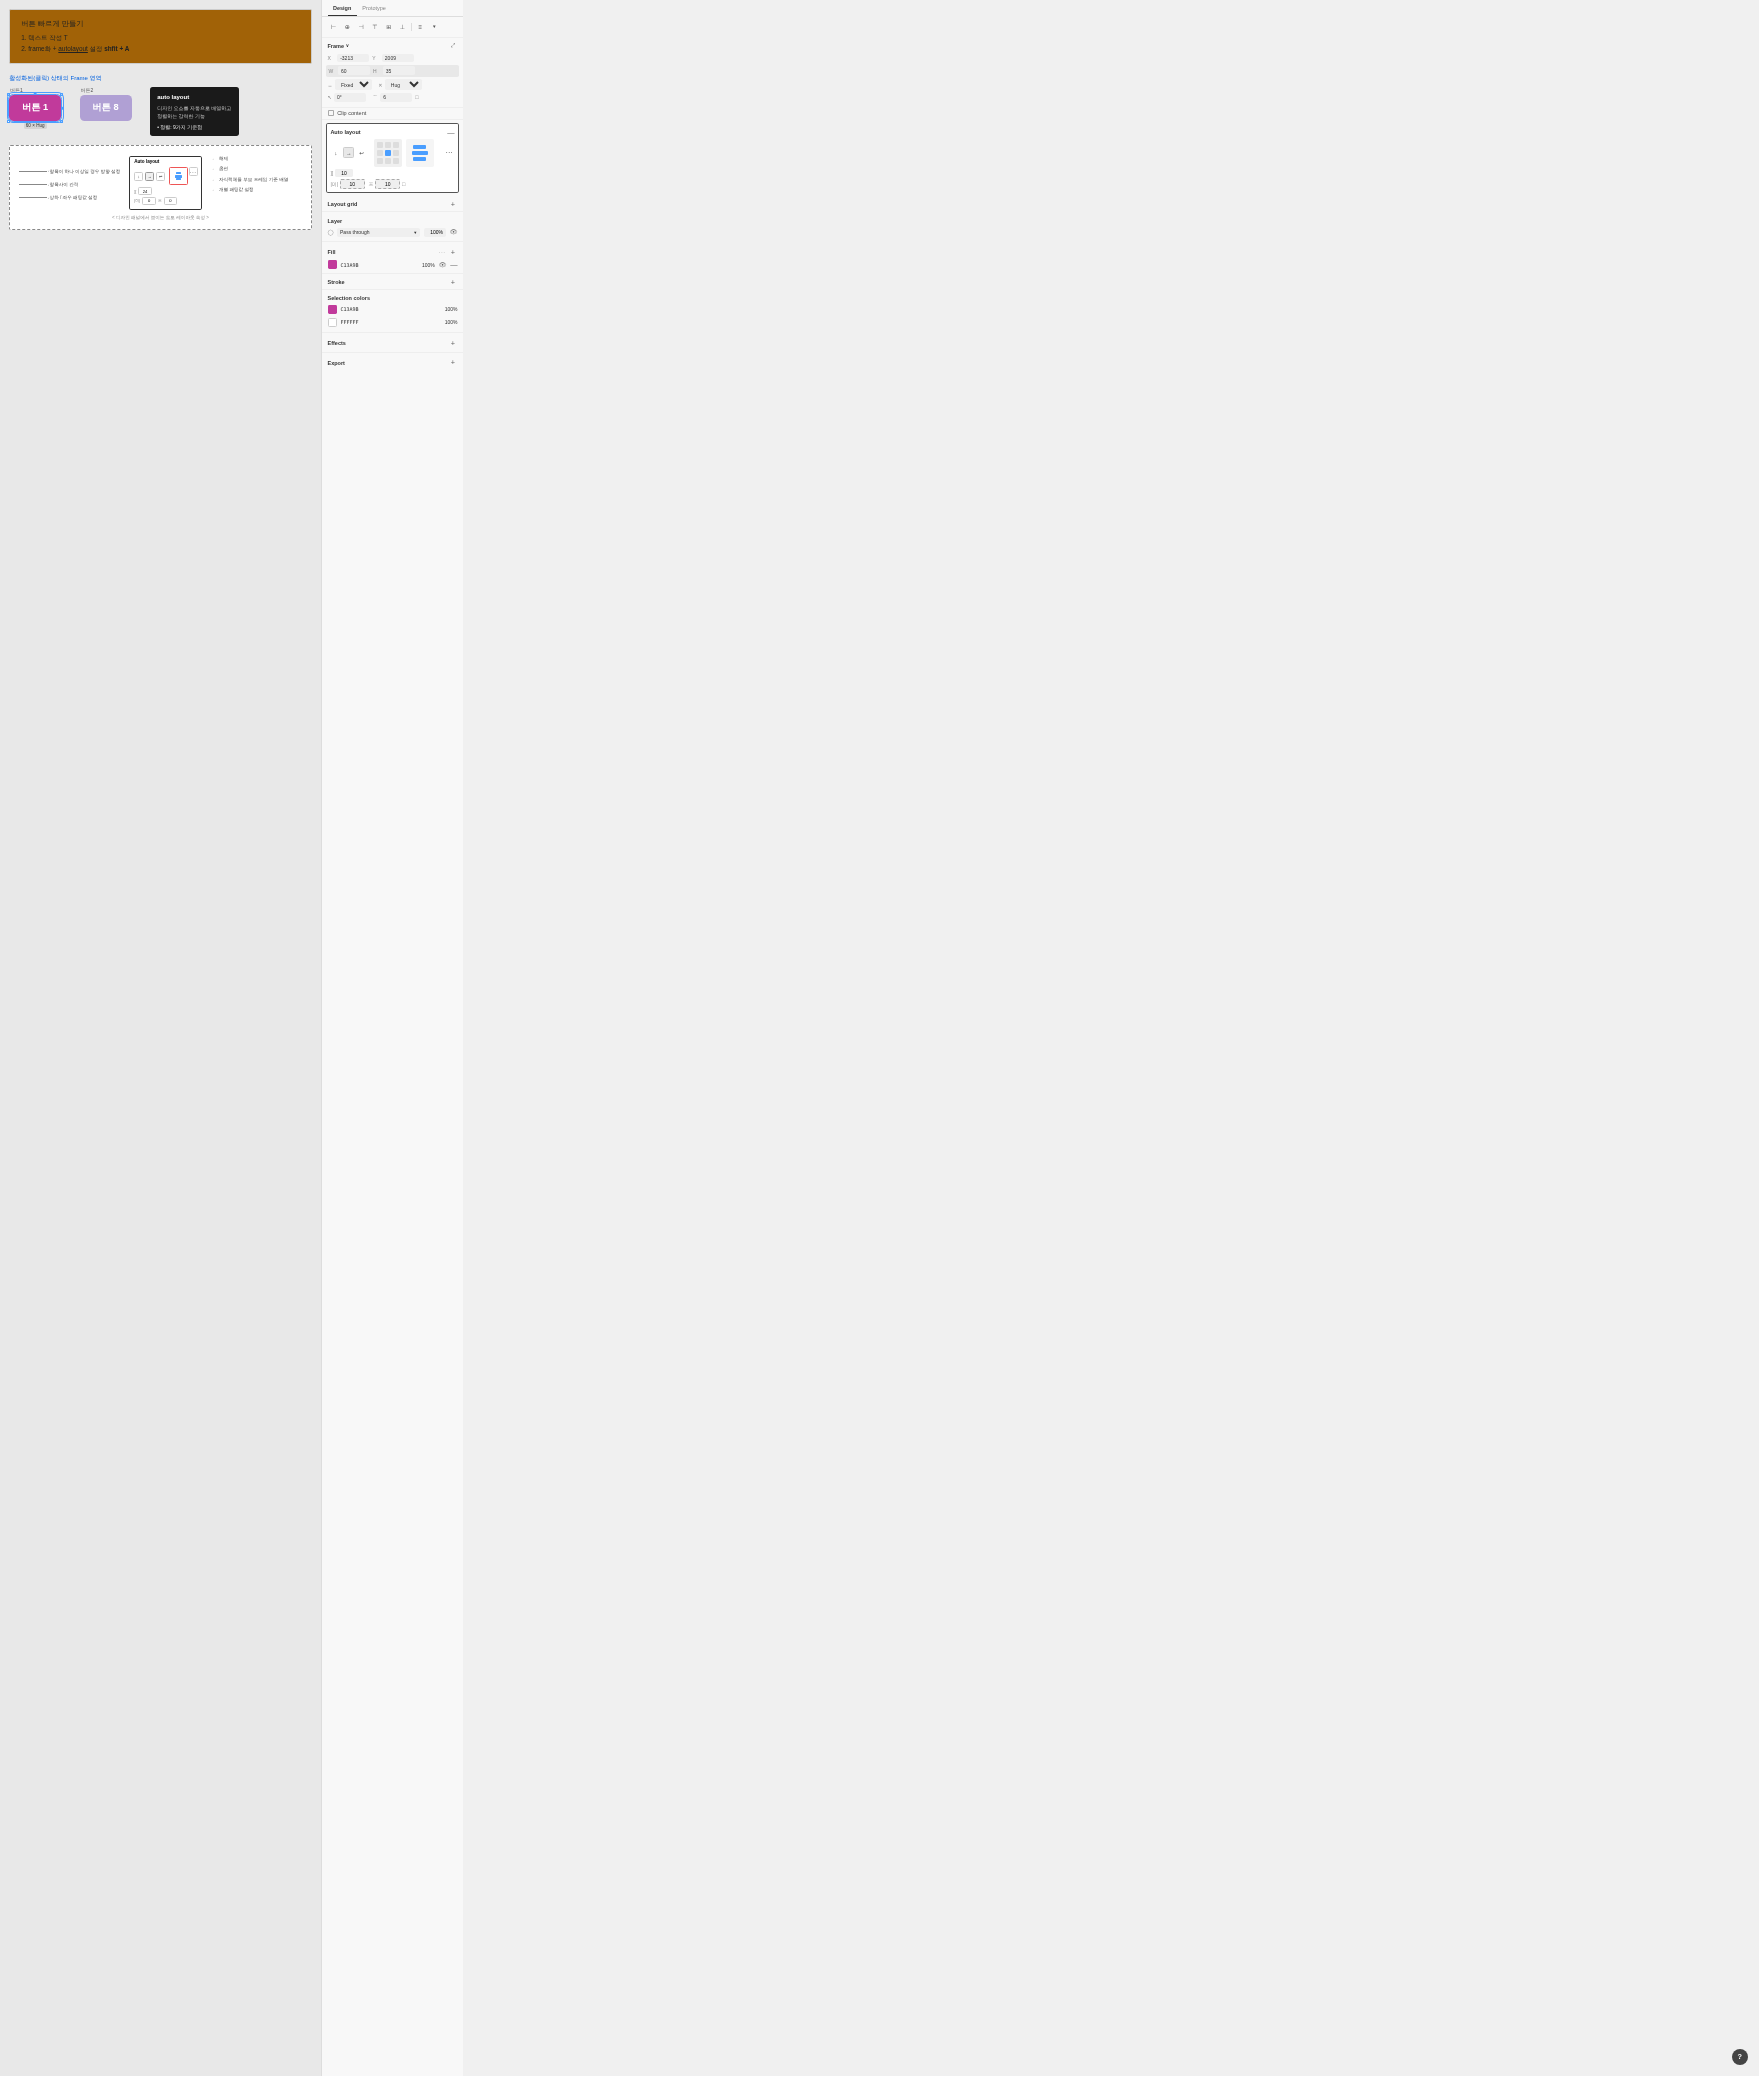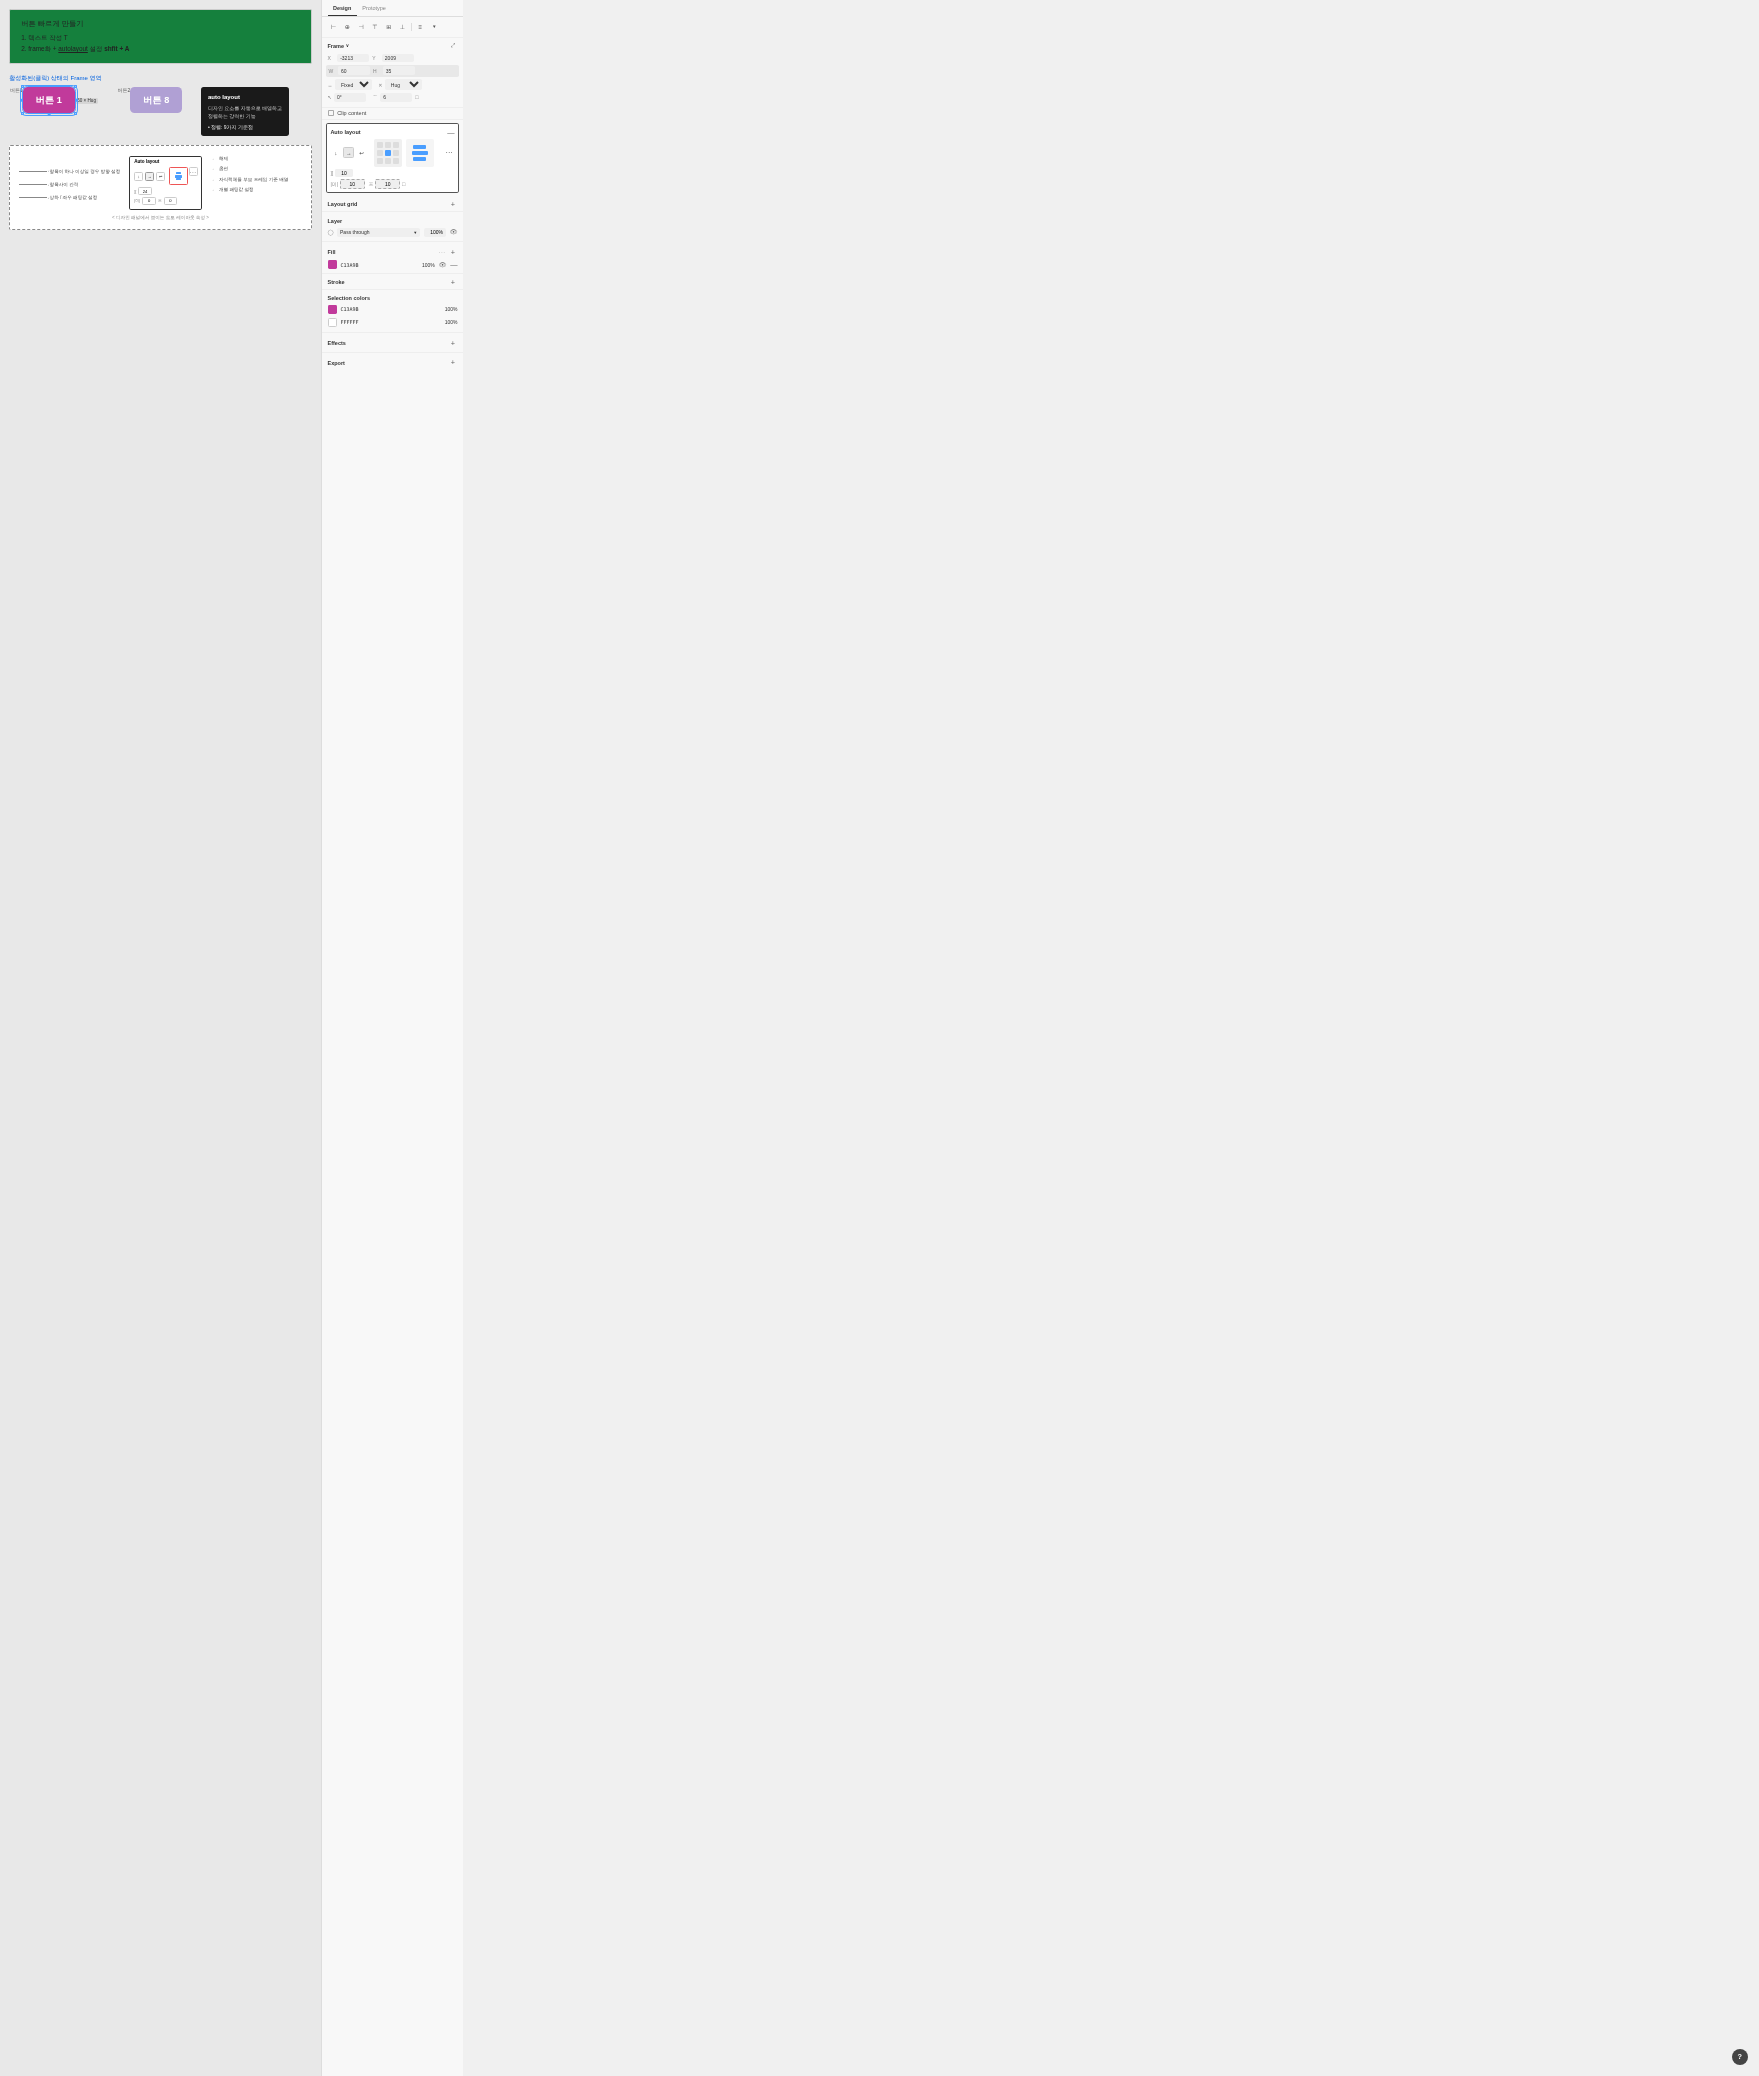--- a/index.html
+++ b/index.html
@@ -16,21 +16,21 @@
     .canvas-area {
       flex: 1;
       background: #e8e8e8;
       padding: 9.2px;
       position: relative;
       min-height: 550px;
     }
 
     
     .instruction-box {
-      background: #15803d;
+      background: #a16207;
       border: 0.7px solid #ccc;
       border-radius: 1.8px;
       padding: 8.2px 11px;
       margin-bottom: 9.2px;
       max-width: 312px;
       font-size: 6.9px;
       line-height: 1.7;
       color: #222;
     }
     .instruction-box .title {
@@ -58,21 +58,21 @@
       display: flex;
       align-items: flex-start;
       gap: 18.3px;
       margin-top: 4.6px;
       margin-bottom: 9.2px;
       position: relative;
     }
 
     .btn-wrapper {
       display: flex;
-      flex-direction: row;
+      flex-direction: column;
       align-items: flex-start;
     }
     .btn-label {
       font-size: 5px;
       color: #555;
       margin-bottom: 1.8px;
       padding-left: 0.9px;
     }
 
     .btn-main {

